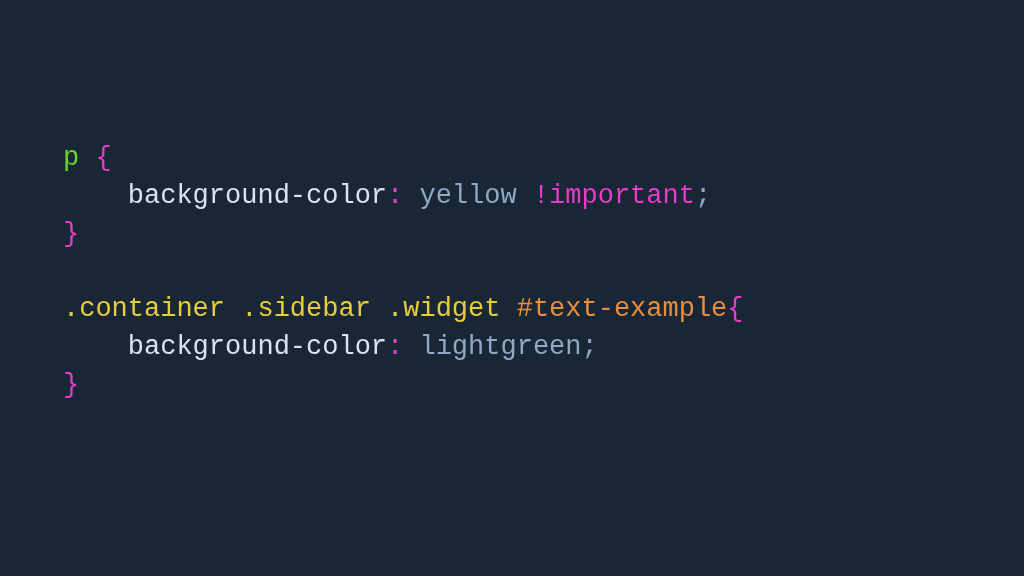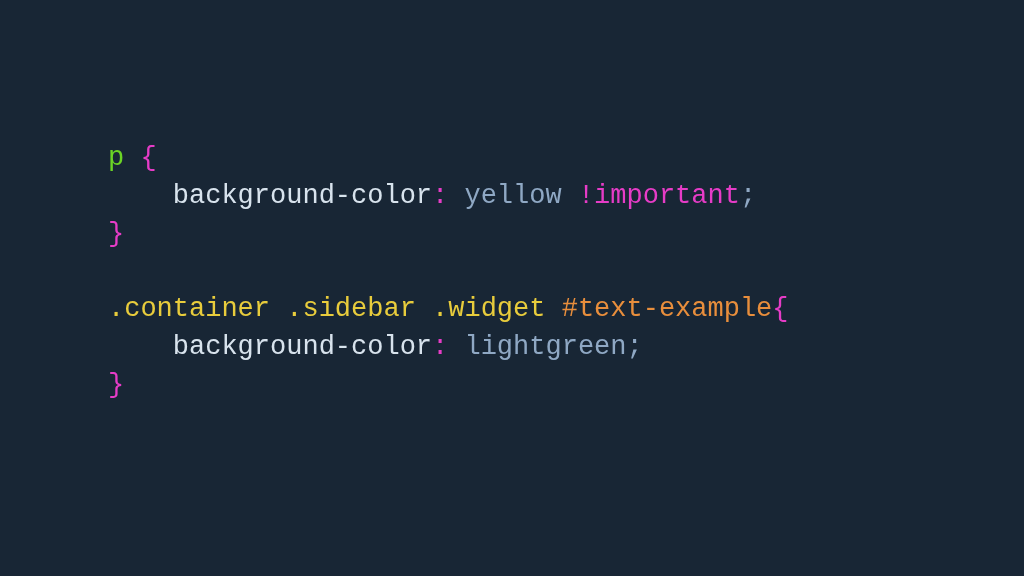--- a/index.html
+++ b/index.html
@@ -10,21 +10,21 @@
     body {
       width: 1024px;
       height: 576px;
       background-color: #182635;
       font-family: 'Consolas', 'Monaco', 'Courier New', monospace;
       font-size: 27px;
       line-height: 1.4;
       overflow: hidden;
     }
     .code-container {
-      padding: 140px 108px;
+      padding: 140px 63px;
       white-space: pre;
     }
     .tag-selector {
       color: #6bd425;
     }
     .class-selector {
       color: #e8cc3c;
     }
     .id-selector {
       color: #e88e3c;

